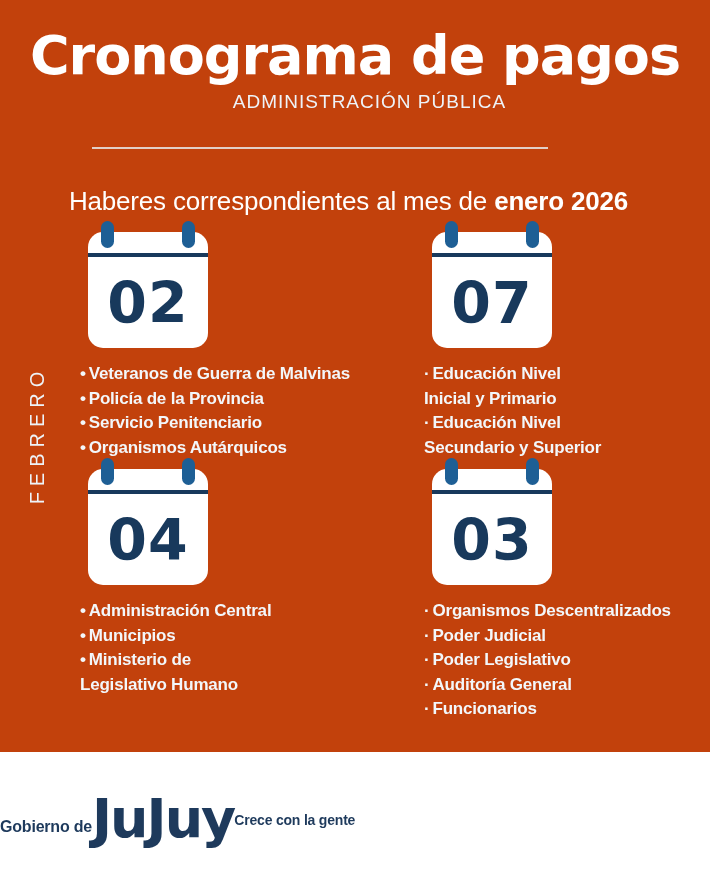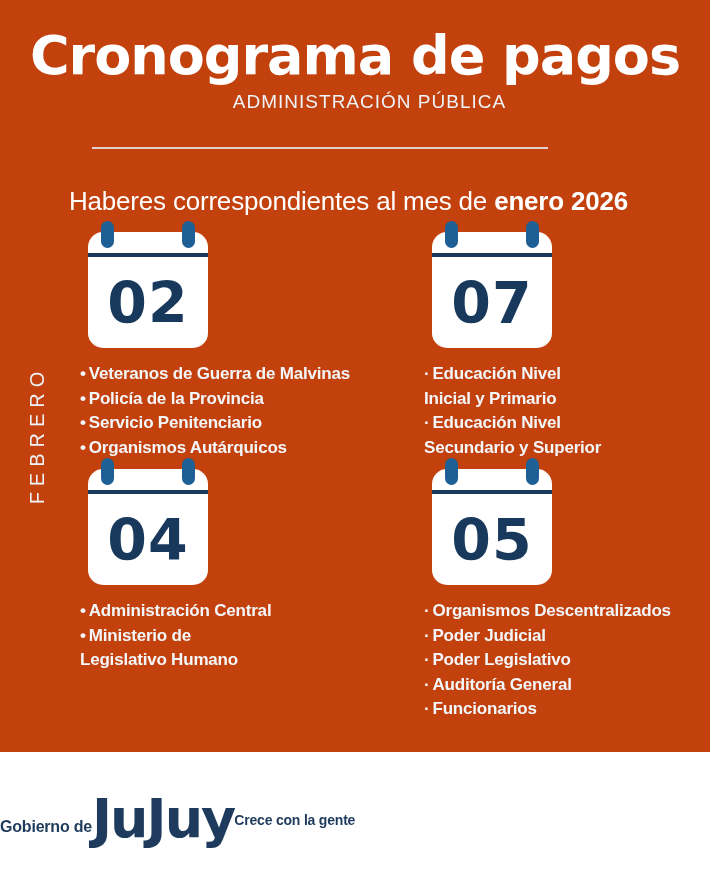--- a/index.html
+++ b/index.html
@@ -130,30 +130,31 @@
       </section>
       <section class="block pos-2">
         <div class="cal">
           <span class="ring rl"></span>
           <span class="ring rr"></span>
           <div class="cal-bar"></div>
           <div class="cal-day">04</div>
         </div>
         <ul class="list">
           <li><span class="b">•</span>Administración Central</li>
+          <li><span class="b">•</span>Municipios</li>
           <li><span class="b">•</span>Ministerio de</li>
           <li>Legislativo Humano</li>
         </ul>
       </section>
       <section class="block pos-3">
         <div class="cal">
           <span class="ring rl"></span>
           <span class="ring rr"></span>
           <div class="cal-bar"></div>
-          <div class="cal-day">05</div>
+          <div class="cal-day">03</div>
         </div>
         <ul class="list">
           <li><span class="b">·</span>Organismos Descentralizados</li>
           <li><span class="b">·</span>Poder Judicial</li>
           <li><span class="b">·</span>Poder Legislativo</li>
           <li><span class="b">·</span>Auditoría General</li>
           <li><span class="b">·</span>Funcionarios</li>
         </ul>
       </section>
     </div>

